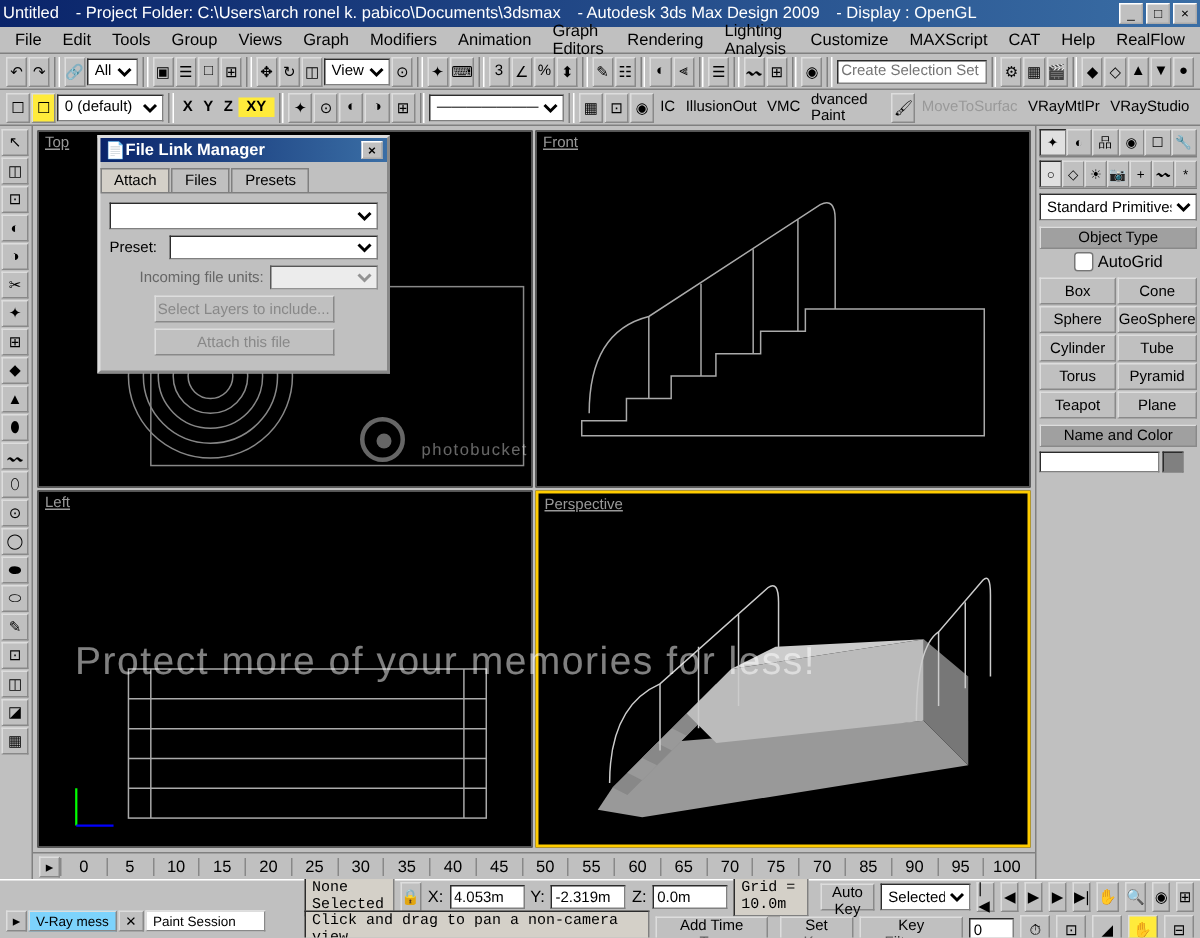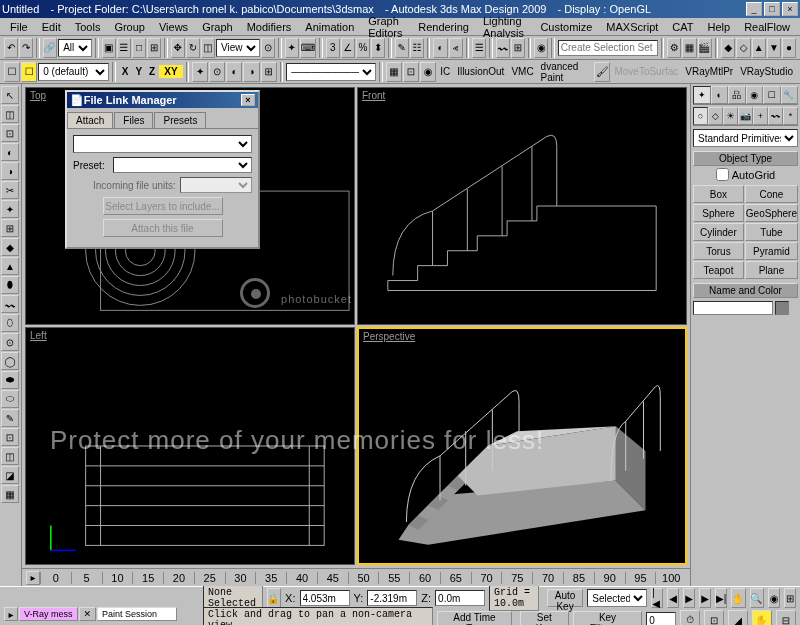--- a/index.html
+++ b/index.html
@@ -401,21 +401,21 @@
     <div class="tbtn">⏱</div>
     <div class="tbtn">⊡</div>
     <div class="tbtn">◢</div>
     <div class="tbtn" style="background:#ffeb3b">✋</div>
     <div class="tbtn">⊟</div>
   </div>
 </div>
 
 <div class="vray-tab">
   <div class="tbtn" style="width:14px;height:14px">▸</div>
-  <div class="vt" style="background:#f0abfc">V-Ray mess</div>
+  <div class="vt" style="background:#7dd3fc">V-Ray mess</div>
   <div class="vt">✕</div>
   <div class="vt" style="background:#fff;width:80px">Paint Session</div>
 </div>
 
 <div class="dialog">
   <div class="dlg-title">
     <span>📄</span>
     <span>File Link Manager</span>
     <div class="dlg-close">×</div>
   </div>

